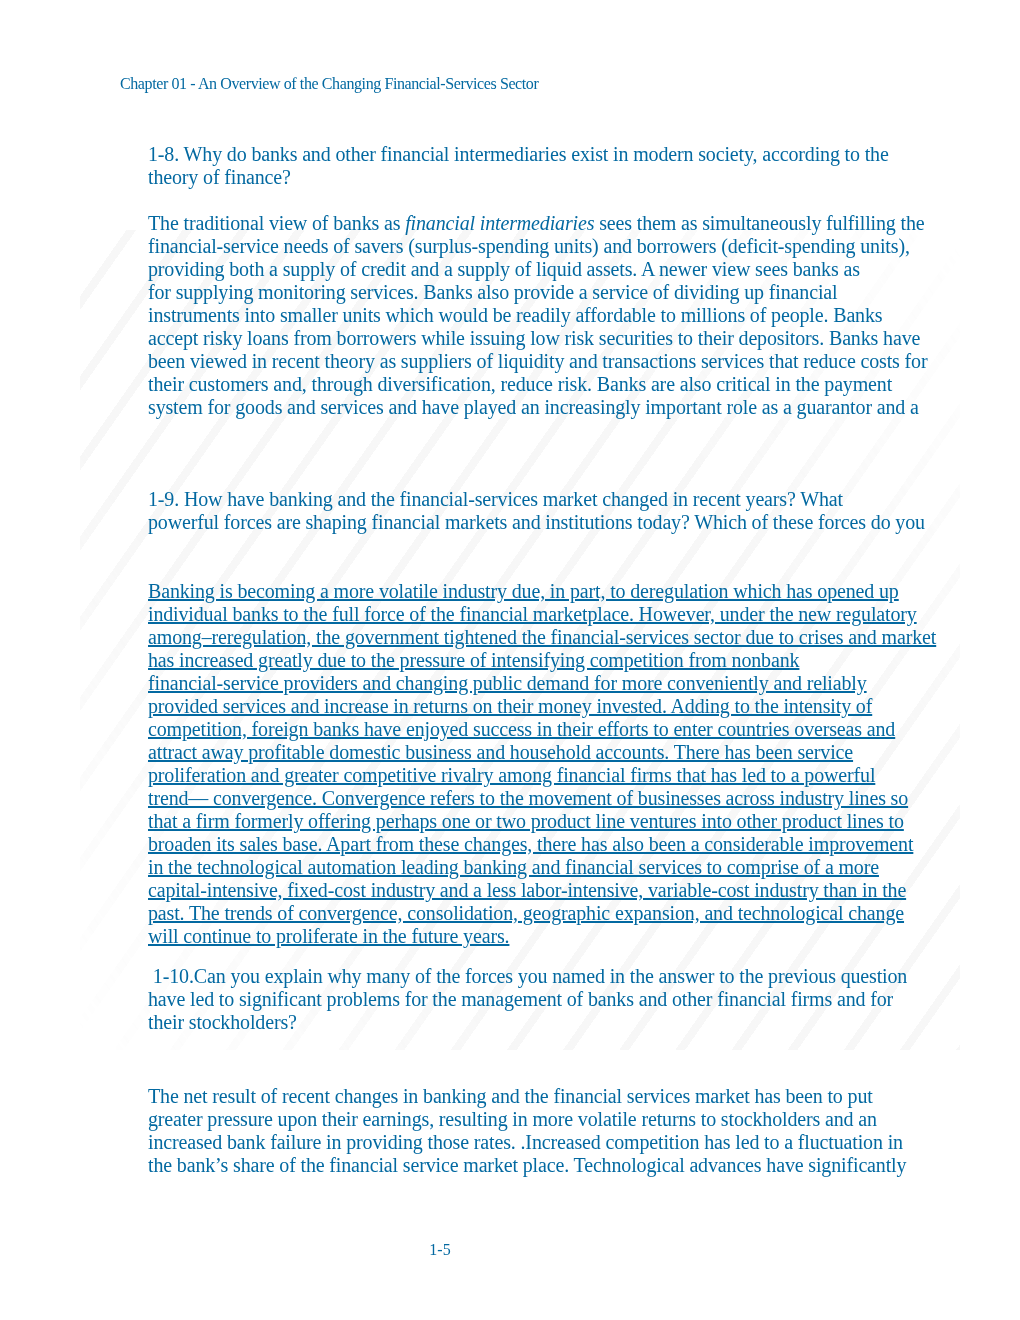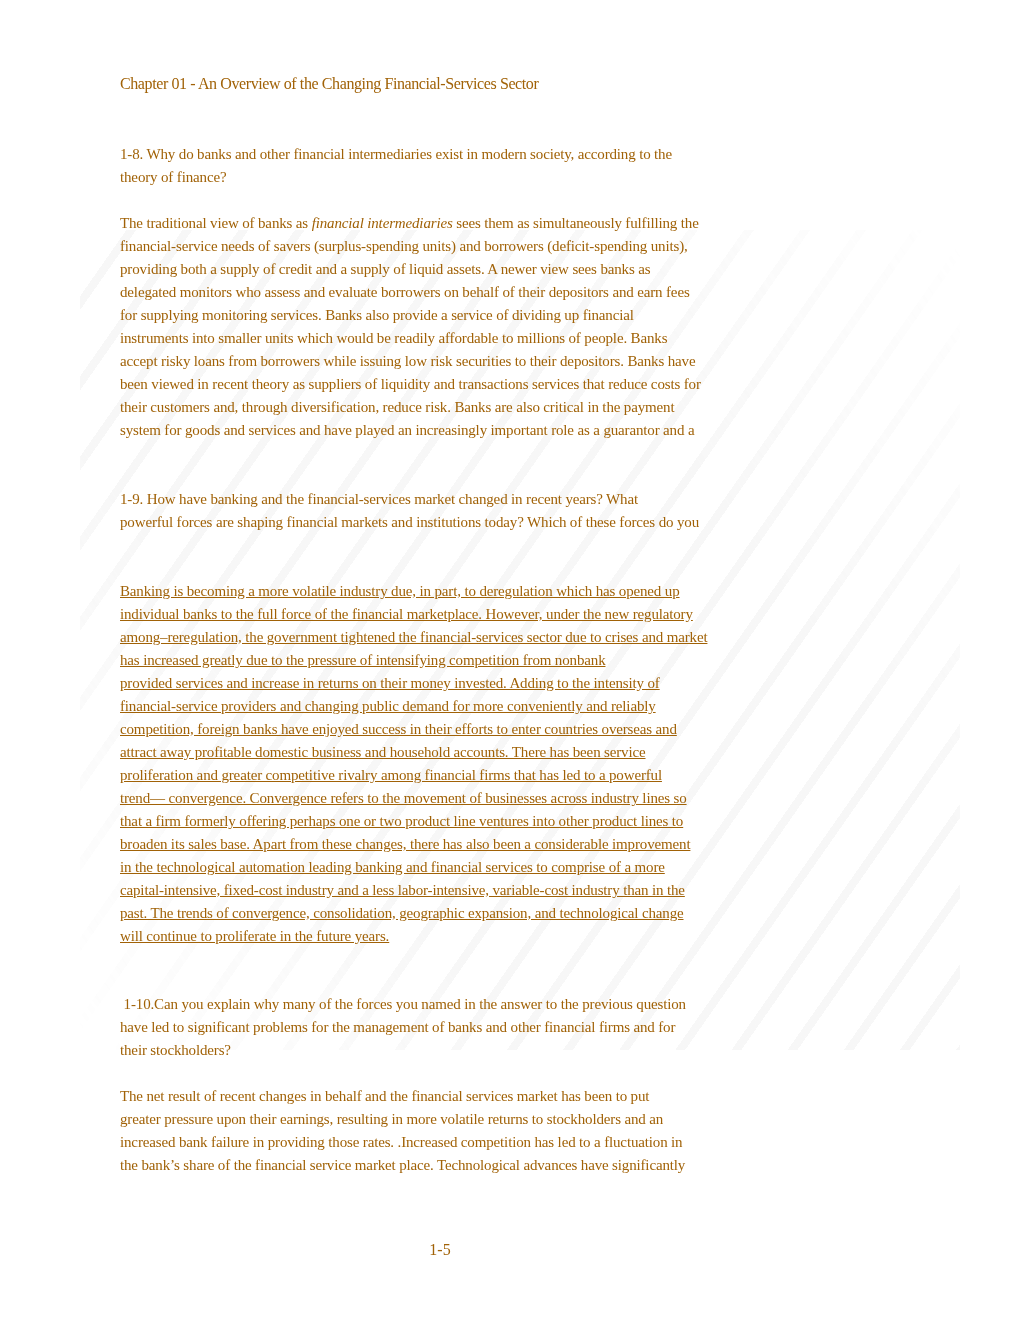--- a/index.html
+++ b/index.html
@@ -1,38 +1,39 @@
 <!DOCTYPE html>
 <html><head>
   <meta charset="utf-8">
   <style>
     html, body { margin: 0; padding: 0; background: #ffffff; }
     body { width: 1020px; height: 1320px; position: relative; overflow: hidden; }
     .page {
       position: absolute; left: 0; top: 0; width: 1020px; height: 1320px;
-      background: #ffffff; color: #a16207;
+      background: #ffffff; color: #0369a1;
       font-family: "Liberation Serif", "DejaVu Serif", serif;
     }
     .watermark {
       position: absolute; left: 80px; top: 230px; width: 880px; height: 820px;
       pointer-events: none; opacity: 0.55;
       background: repeating-linear-gradient(125deg,
         rgba(200,200,200,0) 0px, rgba(200,200,200,0) 38px,
         rgba(215,215,215,0.35) 38px, rgba(215,215,215,0.35) 46px);
       -webkit-mask-image: linear-gradient(55deg, transparent 0%, #000 30%, #000 70%, transparent 100%);
       mask-image: linear-gradient(55deg, transparent 0%, #000 30%, #000 70%, transparent 100%);
     }
     .running-header {
       position: absolute; left: 120px; top: 74px;
       font-size: 16px; letter-spacing: -0.4px; line-height: 20px; white-space: nowrap;
     }
     .block { position: absolute; left: 120px; width: 800px; }
     .line {
-      display: block; font-size: 15px; line-height: 23px; white-space: nowrap;
+      display: block; font-size: 20px; line-height: 23px; white-space: nowrap;
       letter-spacing: -0.15px;
+      margin-left: 28px;
     }
     .line em { }
     .page-number {
       position: absolute; left: 0; width: 880px; top: 1240px; text-align: center;
       font-size: 16px; line-height: 20px;
     }
   </style>
 </head>
 <body>
 
@@ -43,60 +44,59 @@
 
   <div class="block" style="top:143px;">
     <span class="line">1-8.  Why do banks and other financial intermediaries exist in modern society, according to the</span>
     <span class="line">theory of finance?</span>
   </div>
 
   <div class="block" style="top:212px;">
     <span class="line"><span>The traditional view of banks as </span><em>financial intermediaries</em><span> sees them as simultaneously fulfilling the</span></span>
     <span class="line">financial-service needs of savers (surplus-spending units) and borrowers (deficit-spending units),</span>
     <span class="line">providing both a supply of credit and a supply of liquid assets. A newer view sees banks as</span>
-    <span class="line">delegated monitors who assess and evaluate borrowers on behalf of their depositors and earn fees</span>
     <span class="line">for supplying monitoring services. Banks also provide a service of dividing up financial</span>
     <span class="line">instruments into smaller units which would be readily affordable to millions of people. Banks</span>
     <span class="line">accept risky loans from borrowers while issuing low risk securities to their depositors. Banks have</span>
     <span class="line">been viewed in recent theory as suppliers of liquidity and transactions services that reduce costs for</span>
     <span class="line">their customers and, through diversification, reduce risk. Banks are also critical in the payment</span>
     <span class="line">system for goods and services and have played an increasingly important role as a guarantor and a</span>
   </div>
 
   <div class="block" style="top:488px;">
     <span class="line">1-9.  How have banking and the financial-services market changed in recent years? What</span>
     <span class="line">powerful forces are shaping financial markets and institutions today? Which of these forces do you</span>
   </div>
 
   <div class="block" style="top:580px;text-decoration:underline;">
     <span class="line">Banking is becoming a more volatile industry due, in part, to deregulation which has opened up</span>
     <span class="line">individual banks to the full force of the financial marketplace. However, under the new regulatory</span>
     <span class="line">among–reregulation, the government tightened the financial-services sector due to crises and market</span>
     <span class="line">has increased greatly due to the pressure of intensifying competition from nonbank</span>
+    <span class="line">financial-service providers and changing public demand for more conveniently and reliably</span>
     <span class="line">provided services and increase in returns on their money invested. Adding to the intensity of</span>
-    <span class="line">financial-service providers and changing public demand for more conveniently and reliably</span>
     <span class="line">competition, foreign banks have enjoyed success in their efforts to enter countries overseas and</span>
     <span class="line">attract away profitable domestic business and household accounts. There has been service</span>
     <span class="line">proliferation and greater competitive rivalry among financial firms that has led to a powerful</span>
     <span class="line">trend— convergence. Convergence refers to the movement of businesses across industry lines so</span>
     <span class="line">that a firm formerly offering perhaps one or two product line ventures into other product lines to</span>
     <span class="line">broaden its sales base. Apart from these changes, there has also been a considerable improvement</span>
     <span class="line">in the technological automation leading banking and financial services to comprise of a more</span>
     <span class="line">capital-intensive, fixed-cost industry and a less labor-intensive, variable-cost industry than in the</span>
     <span class="line">past. The trends of convergence, consolidation, geographic expansion, and technological change</span>
     <span class="line">will continue to proliferate in the future years.</span>
   </div>
 
-  <div class="block" style="top:993px;">
+  <div class="block" style="top:965px;">
     <span class="line" style="white-space:pre;"> 1-10.Can you explain why many of the forces you named in the answer to the previous question</span>
     <span class="line">have led to significant problems for the management of banks and other financial firms and for</span>
     <span class="line">their stockholders?</span>
   </div>
 
   <div class="block" style="top:1085px;">
-    <span class="line">The net result of recent changes in behalf and the financial services market has been to put</span>
+    <span class="line">The net result of recent changes in banking and the financial services market has been to put</span>
     <span class="line">greater pressure upon their earnings, resulting in more volatile returns to stockholders and an</span>
     <span class="line">increased bank failure in providing those rates. .Increased competition has led to a fluctuation in</span>
     <span class="line">the bank’s share of the financial service market place. Technological advances have significantly</span>
   </div>
 
   <div class="page-number">1-5</div>
 </div>
 
 </body></html>

